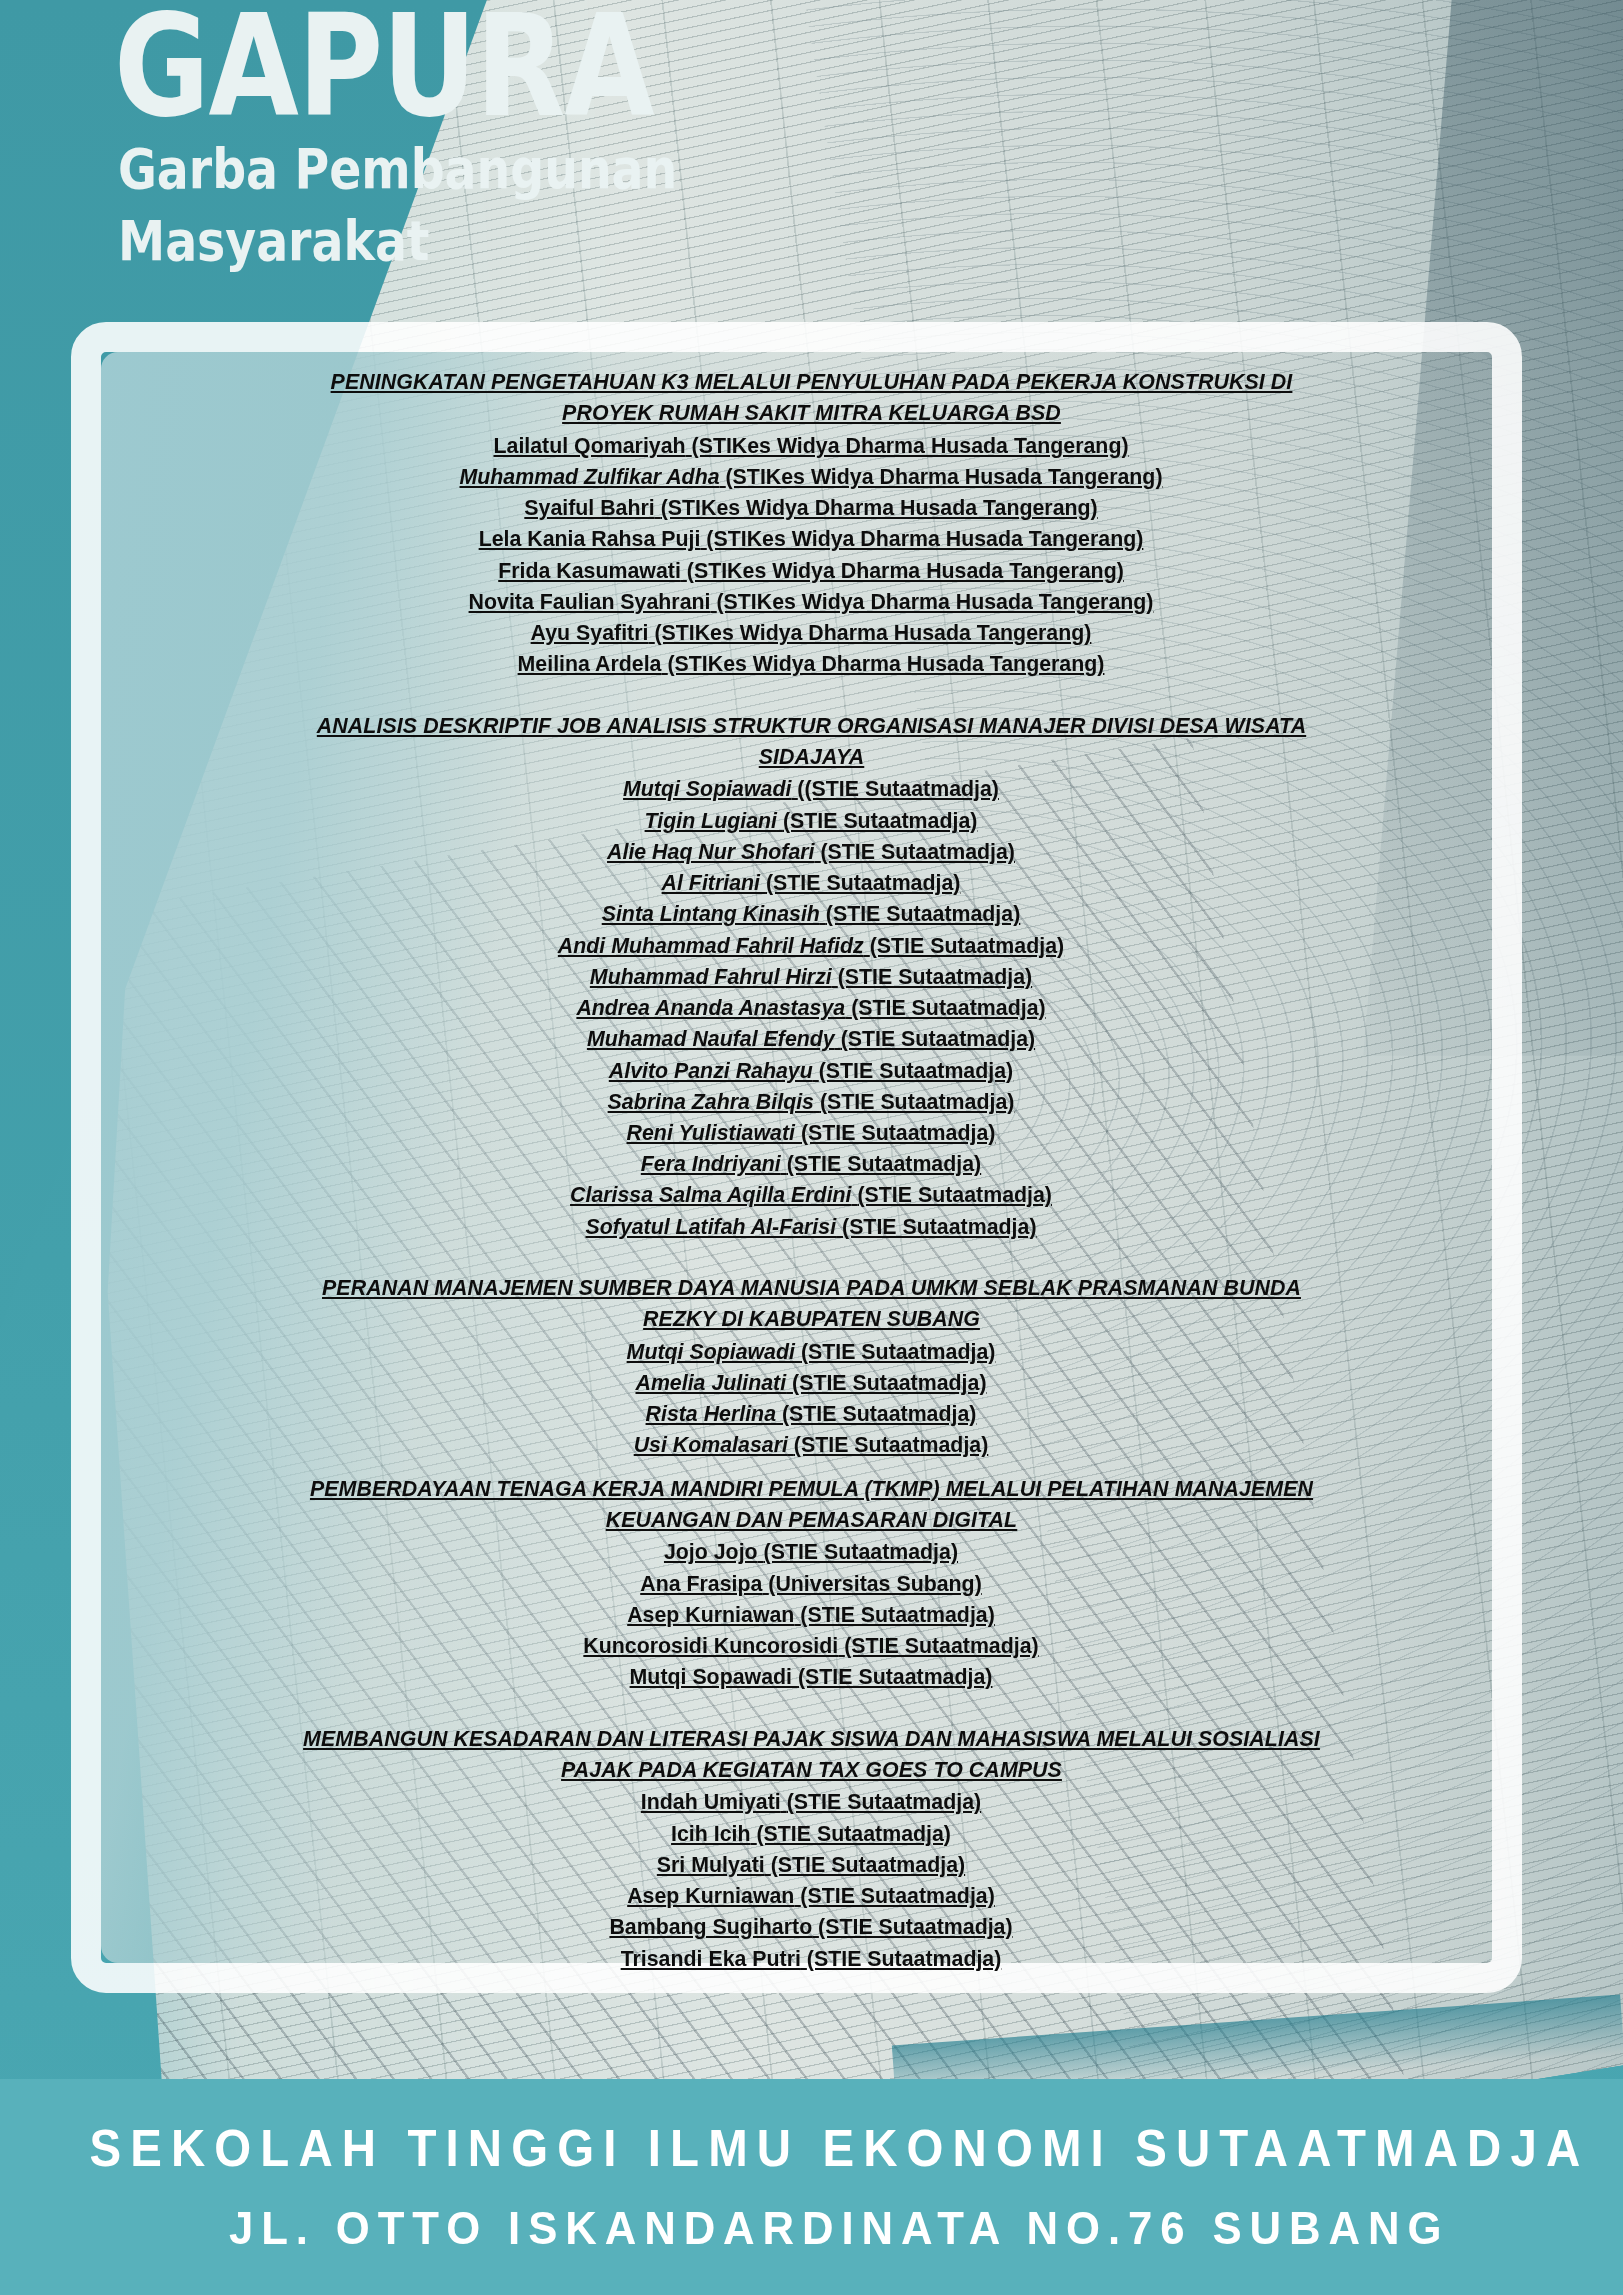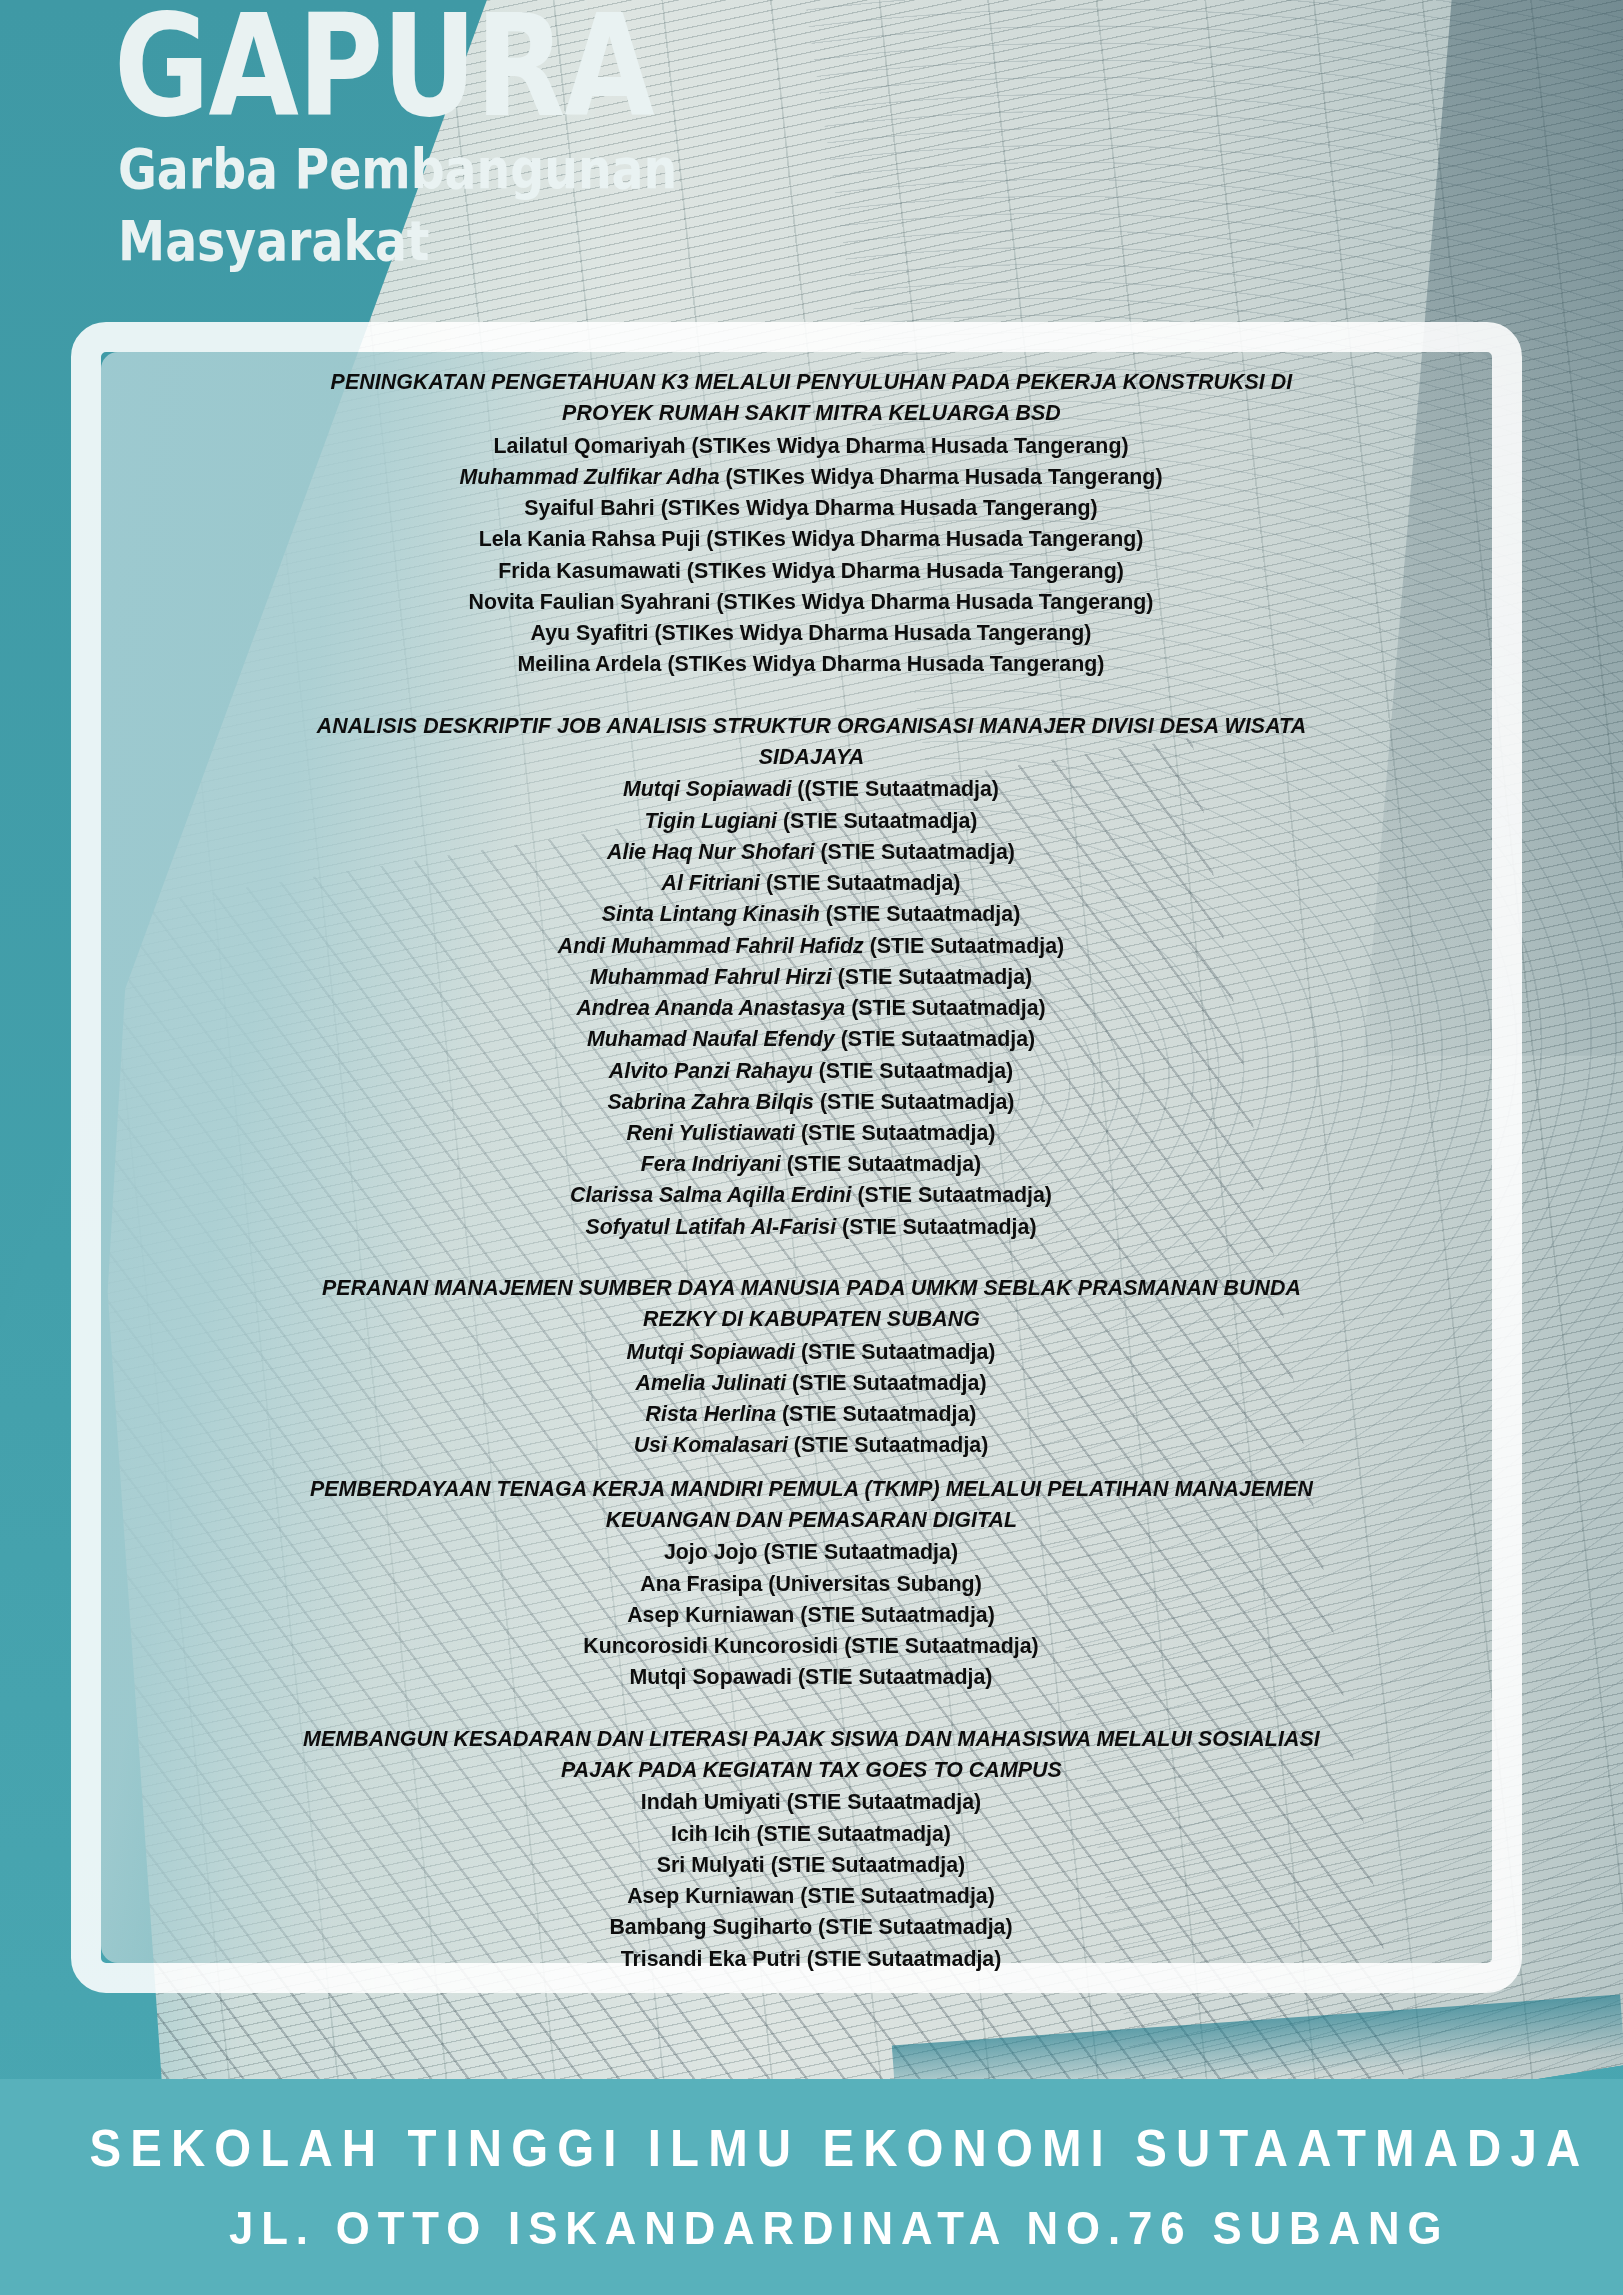--- a/index.html
+++ b/index.html
@@ -204,21 +204,21 @@
   
   .articles {
     position: absolute;
     left: 196px;
     top: 366px;
     width: 1230px;
     z-index: 7;
     text-align: center;
     color: #0d0d0d;
   }
-  .article { margin: 0 0 30px 0; }
+  .article { margin: 0 0 30px 0; text-decoration: underline; }
   .article:last-child { margin-bottom: 12px; }
   .article.tight { margin-bottom: 12px; }
 
   .art-title {
     font-size: 22px;
     line-height: 1.42;
     font-weight: 700;
     font-style: italic;
     letter-spacing: 0.1px;
     margin: 0 auto 1.3px auto;

